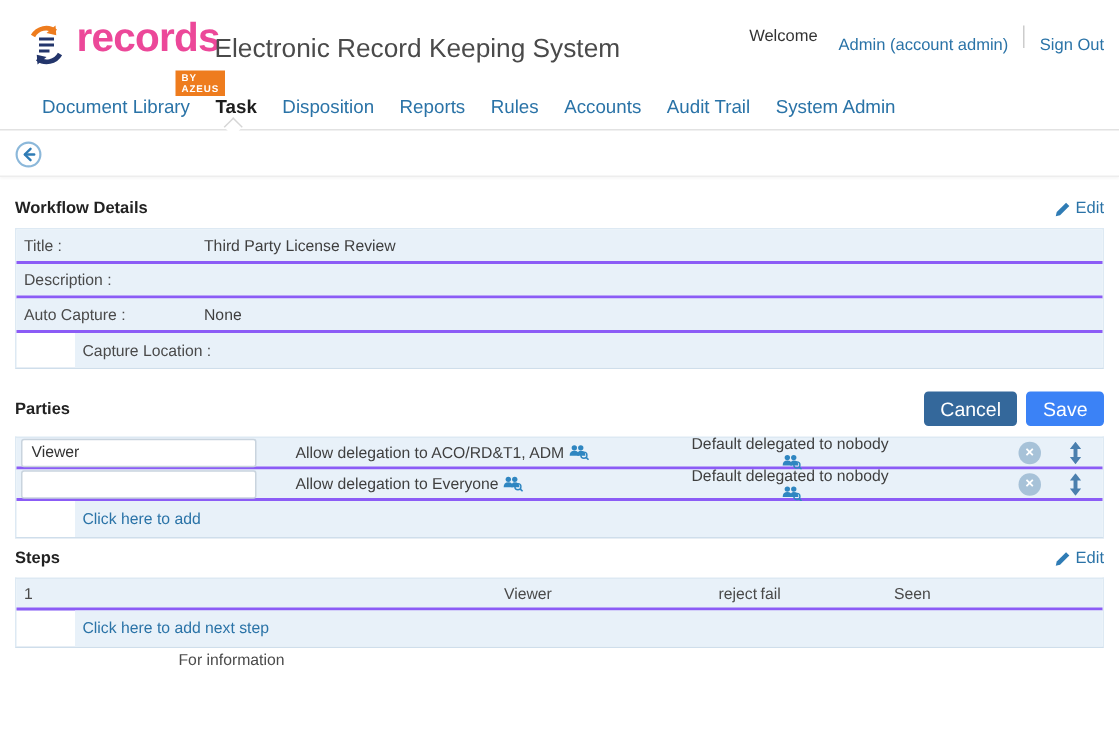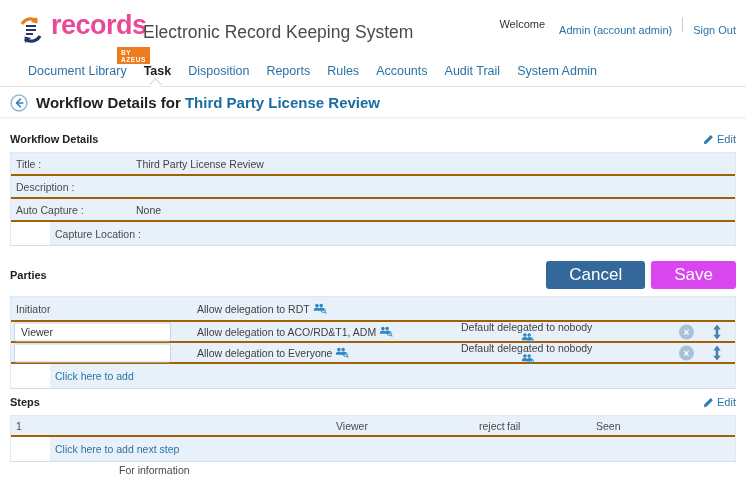--- a/index.html
+++ b/index.html
@@ -29,26 +29,26 @@
   .titlebar { position:absolute; top:88px; left:0; width:746px; height:30px; display:flex; align-items:center; padding-left:10px; border-bottom:1px solid #ededed; box-shadow:0 1px 2px rgba(0,0,0,0.04); background:#fff; }
   .page-title { font-size:15px; font-weight:bold; color:#222; margin-left:8px; }
   .page-title .wf-name { color:#1a6da3; }
 
   
   .content { position:absolute; top:118px; left:0; width:746px; padding:0 10px; }
   .sec-head { display:flex; justify-content:space-between; align-items:center; margin-top:15px; margin-bottom:7px; }
   .sec-title { font-size:11px; font-weight:bold; color:#222; }
   .edit-link { display:flex; align-items:center; gap:3px; color:#2a73a7; font-size:11px; cursor:pointer; }
   .btns { display:flex; gap:6px; }
-  .btn { font-size:17px; color:#fff; border:none; border-radius:3px; padding:4px 23px; cursor:pointer; font-family:"Liberation Sans", sans-serif;text-align:center; }
+  .btn { font-size:13px; color:#fff; border:none; border-radius:3px; padding:4px 11px; cursor:pointer; font-family:"Liberation Sans", sans-serif;text-align:center; }
   .btn-cancel { background:#34689b; }
-  .btn-save { background:#d946ef; }
+  .btn-save { background:#3b82f6; }
 
   .tbl { border:1px solid #dde9f3; border-bottom:1px solid #cfdeeb; }
-  .trow { position:relative; background:#e8f1f9; border-bottom:2px solid #a16207; font-size:10.5px; color:#4a4a4a; }
+  .trow { position:relative; background:#e8f1f9; border-bottom:2px solid #8b5cf6; font-size:10.5px; color:#4a4a4a; }
   .trow:last-child { border-bottom:none;margin-left:39px; }
   .h23 { height:23px; } .h25 { height:25px; } .h27 { height:21px; } .h24 { height:24px; }
   .cell { position:absolute; top:50%; transform:translateY(-50%); white-space:nowrap; }
   .lbl { left:5px; }
   .val { left:125px; color:#3f3f3f; }
   .link-cell { color:#2a73a7; cursor:pointer; }
   .name-input { position:absolute; left:3px; top:50%; transform:translateY(-50%); width:157px; height:19px; border:1px solid #c9d4de; border-radius:2px; background:#fff; font-size:10.5px; color:#333; padding:0 6px; font-family:"Liberation Sans", sans-serif; }
   .deleg { left:186px; color:#3f3f3f; display:flex; align-items:center; }
   .default-deleg { left:450px; color:#3f3f3f; display:flex; align-items:center;flex-direction:column; }
   .icon-gap { margin-left:3px; display:inline-flex; }
@@ -100,24 +100,20 @@
   </div>
 
   <div class="titlebar">
     <span style="display:flex;">
       <svg width="18" height="18" viewBox="0 0 20 20">
         <circle cx="10" cy="10" r="8.8" fill="none" stroke="#8cb8da" stroke-width="1.6"></circle>
         <path d="M11.5 5.8 L7.2 10 L11.5 14.2" fill="none" stroke="#2f7cb5" stroke-width="1.8" stroke-linecap="round" stroke-linejoin="round"></path>
         <line x1="7.6" y1="10" x2="14.2" y2="10" stroke="#2f7cb5" stroke-width="1.8" stroke-linecap="round"></line>
       </svg>
     </span>
-    <span class="page-title">
-      <span>Workflow Details for</span>
-      <span class="wf-name">Third Party License Review</span>
-    </span>
   </div>
 
   <div class="content">
 
     <div class="sec-head">
       <span class="sec-title">Workflow Details</span>
       <span class="edit-link">
         <span style="display:flex;">
           <svg width="11" height="11" viewBox="0 0 16 16">
               <path d="M11.2 1.6 L14.4 4.8 L5.4 13.8 L1.2 14.8 L2.2 10.6 Z" fill="#2f7cb5"></path>
@@ -146,36 +142,20 @@
     </div>
 
     <div class="sec-head">
       <span class="sec-title">Parties</span>
       <span class="btns">
         <button class="btn btn-cancel">Cancel</button>
         <button class="btn btn-save">Save</button>
       </span>
     </div>
     <div class="tbl">
-      <div class="trow h25">
-        <span class="cell lbl">Initiator</span>
-        <span class="cell deleg">
-          <span>Allow delegation to RDT</span>
-          <span class="icon-gap">
-            <svg width="14" height="11" viewBox="0 0 18 14">
-              <circle cx="5" cy="3.2" r="2.3" fill="#2f86c1"></circle>
-                <path d="M1 10 Q1 5.8 5 5.8 Q9 5.8 9 10 Z" fill="#2f86c1"></path>
-              <circle cx="10.5" cy="3.2" r="2.3" fill="#2f86c1"></circle>
-                <path d="M7.5 10 Q7.5 5.8 10.5 5.8 Q14.5 5.8 14.5 10 Z" fill="#2f86c1"></path>
-              <circle cx="13.2" cy="9.5" r="2.6" fill="none" stroke="#2f86c1" stroke-width="1.2"></circle>
-                <line x1="15.1" y1="11.4" x2="17.2" y2="13.4" stroke="#2f86c1" stroke-width="1.4"></line>
-            </svg>
-          </span>
-        </span>
-      </div>
       <div class="trow h27">
         <input class="name-input" type="text" value="Viewer" style="">
         <span class="cell deleg">
           <span>Allow delegation to ACO/RD&amp;T1, ADM</span>
           <span class="icon-gap">
             <svg width="14" height="11" viewBox="0 0 18 14">
               <circle cx="5" cy="3.2" r="2.3" fill="#2f86c1"></circle>
                 <path d="M1 10 Q1 5.8 5 5.8 Q9 5.8 9 10 Z" fill="#2f86c1"></path>
               <circle cx="10.5" cy="3.2" r="2.3" fill="#2f86c1"></circle>
                 <path d="M7.5 10 Q7.5 5.8 10.5 5.8 Q14.5 5.8 14.5 10 Z" fill="#2f86c1"></path>

